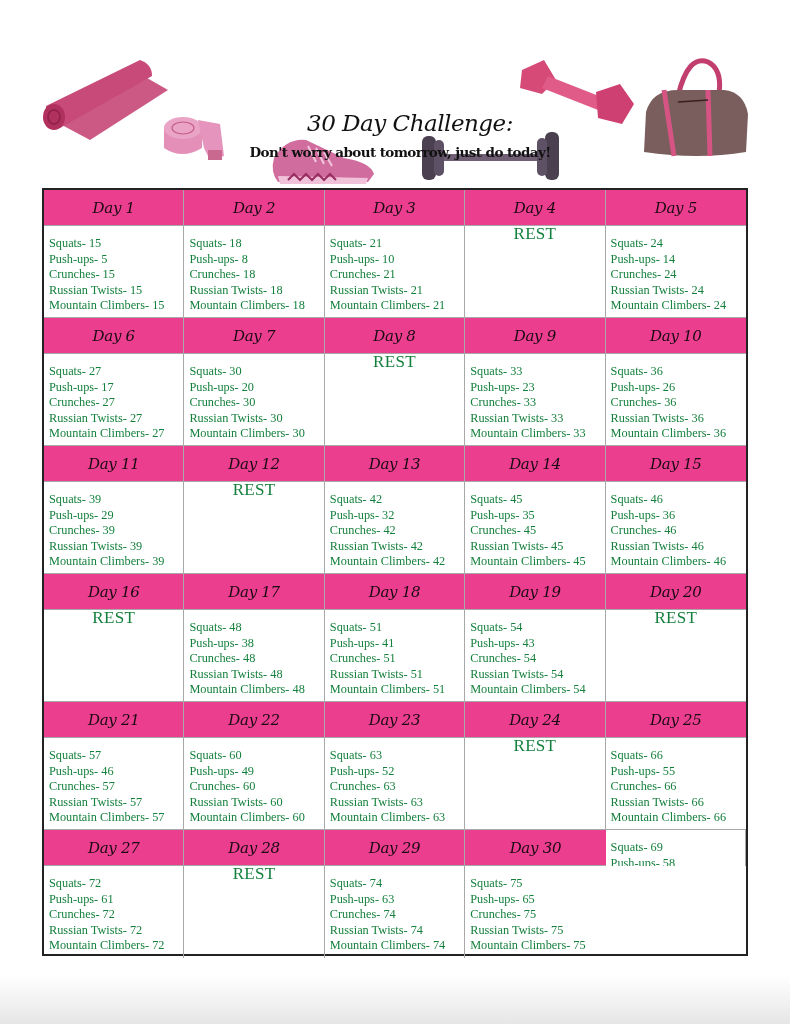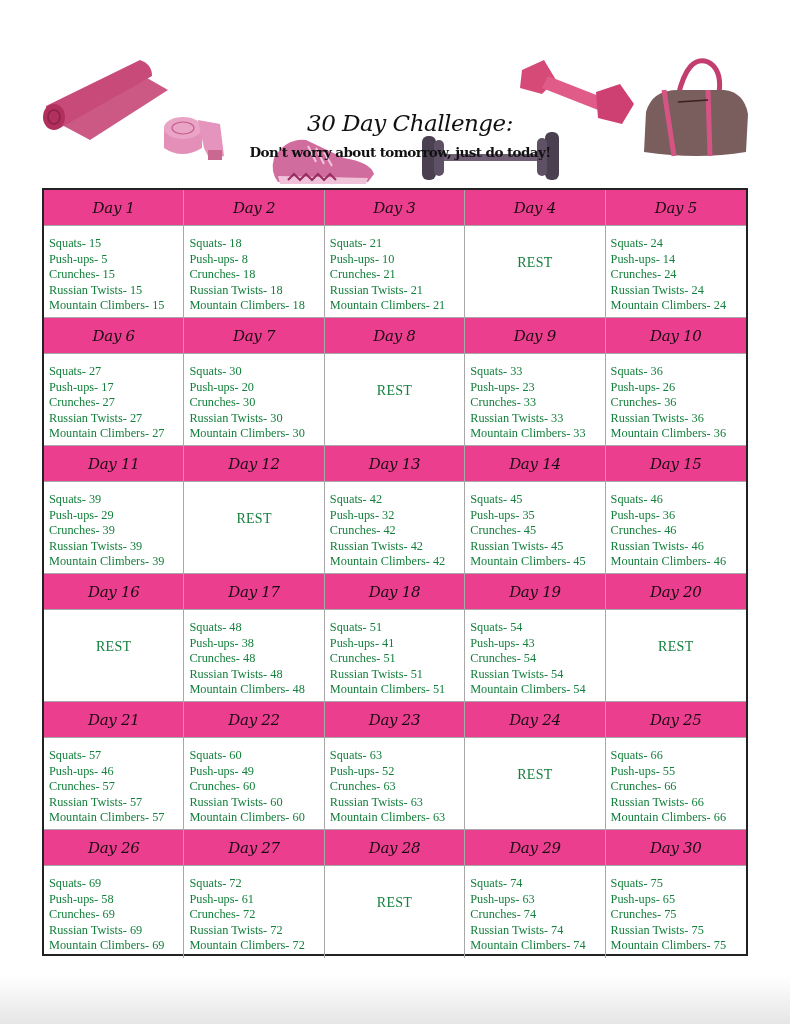--- a/index.html
+++ b/index.html
@@ -44,22 +44,22 @@
       color: #1a0a12; letter-spacing: -0.3px;
     }
     .bd {
       border-right: 1px solid #a8a8a8;
       border-bottom: 1px solid #a8a8a8;
       padding: 10px 0 0 5px;
       font-size: 12.3px; line-height: 15.5px; color: #15803d;
       white-space: nowrap; overflow: hidden;
     }
     .bd.rest {
-      display: flex; align-items: center; justify-content: center; padding: 0 0 18px 0;
-      font-size: 14px; letter-spacing: 0.3px;
+      display: flex; justify-content: center; padding: 0 0 18px 0;
+      font-size: 17px; letter-spacing: 0.3px;
     }
     .hd.c5, .bd.c5 { border-right: none; }
     .bd.last { border-bottom: none; }
     .line { display: block; }
   </style>
 </head>
 <body>
 
 <div class="page">
 
@@ -281,21 +281,20 @@
       <div class="bd rest">
         <span>REST</span>
       </div>
       <div class="bd c5">
         <span class="line">Squats- 66</span>
         <span class="line">Push-ups- 55</span>
         <span class="line">Crunches- 66</span>
         <span class="line">Russian Twists- 66</span>
         <span class="line">Mountain Climbers- 66</span>
       </div>
-      <div class="hd">Day 26</div>
       <div class="hd">Day 27</div>
       <div class="hd">Day 28</div>
       <div class="hd">Day 29</div>
       <div class="hd c5">Day 30</div>
       <div class="bd last">
         <span class="line">Squats- 69</span>
         <span class="line">Push-ups- 58</span>
         <span class="line">Crunches- 69</span>
         <span class="line">Russian Twists- 69</span>
         <span class="line">Mountain Climbers- 69</span>

